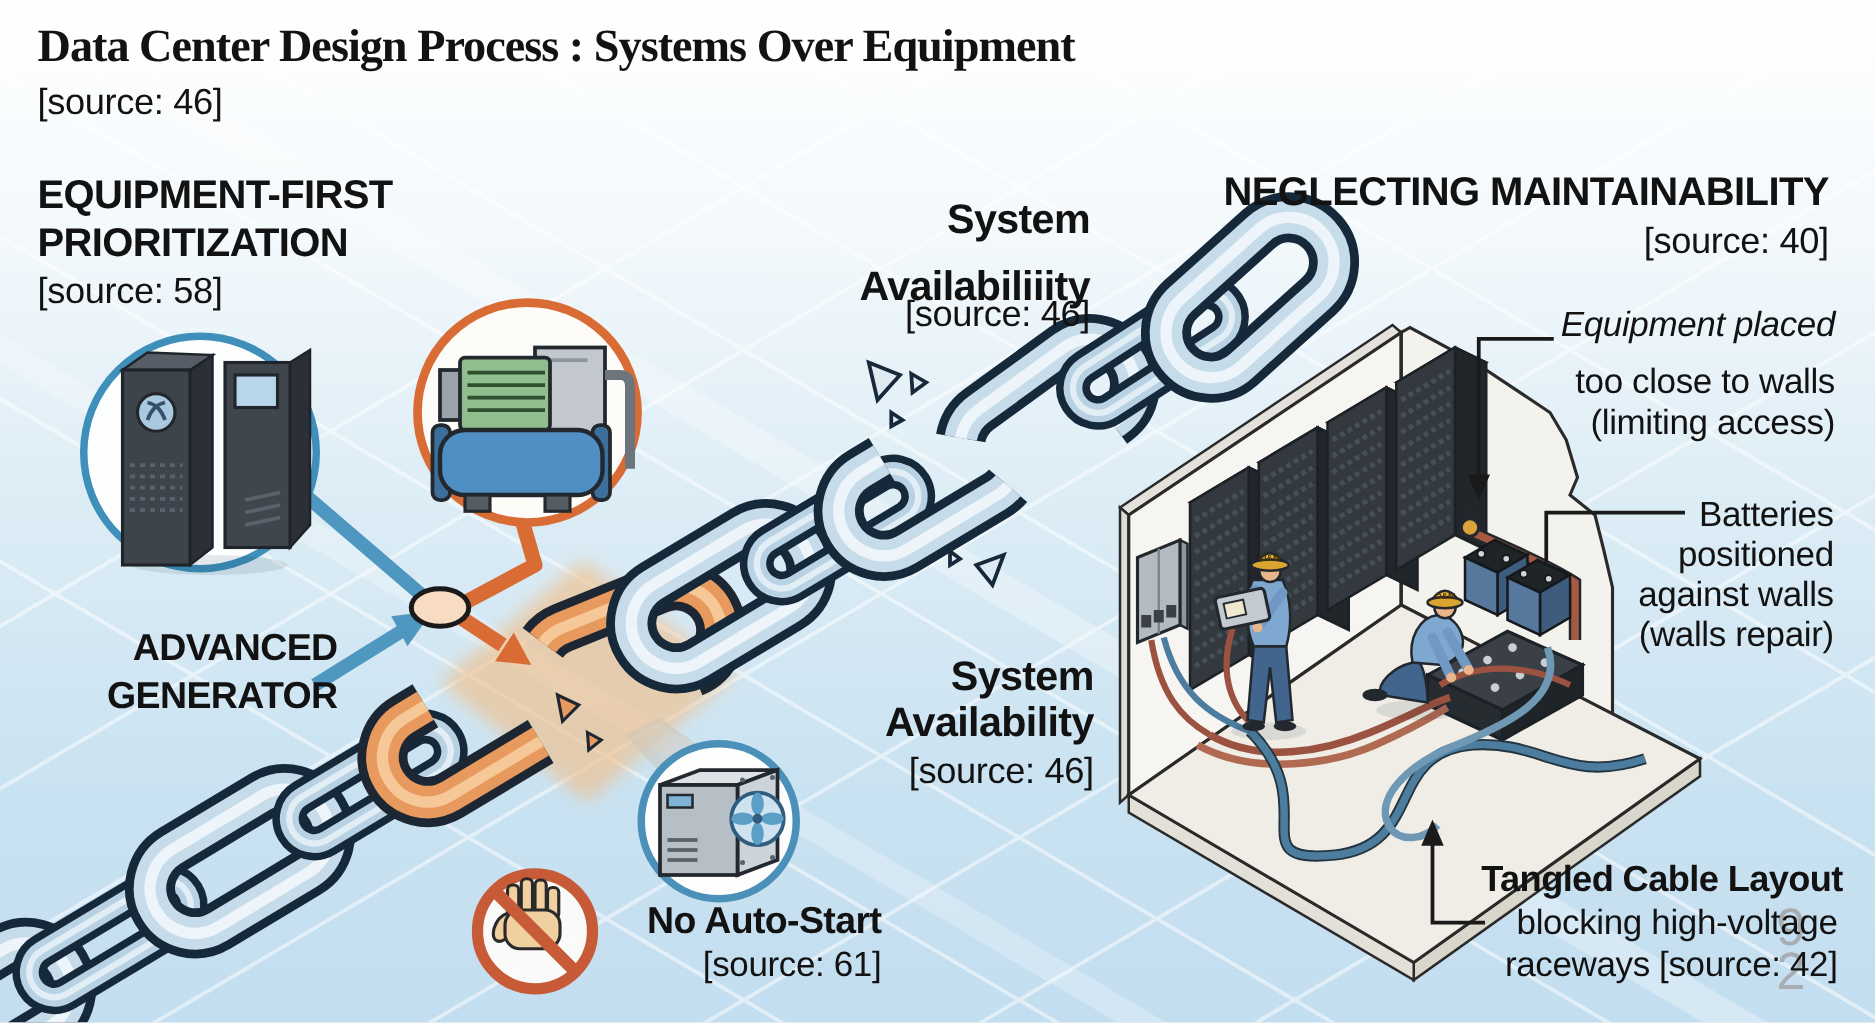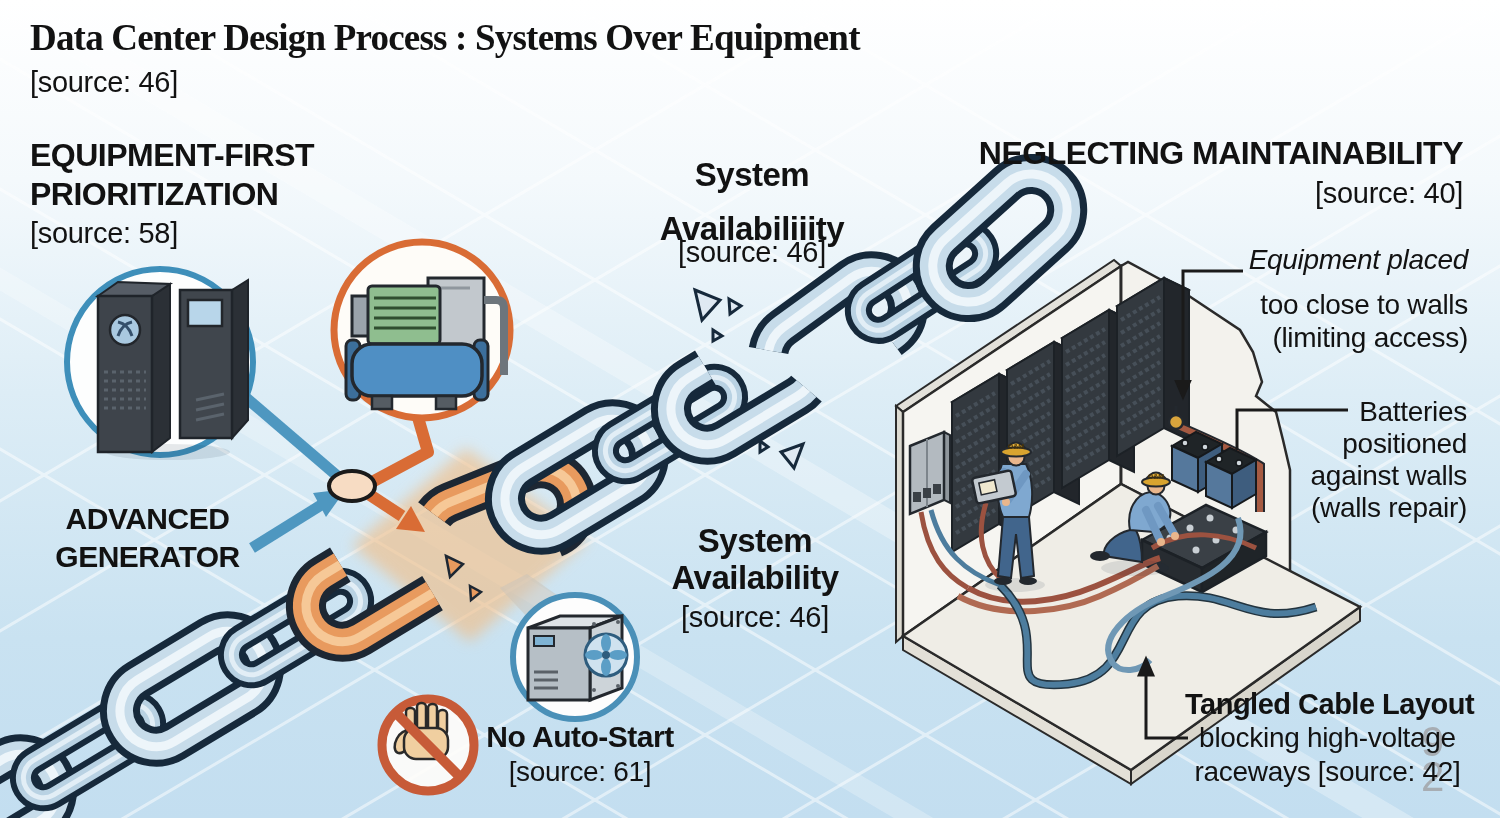--- a/index.html
+++ b/index.html
@@ -2,21 +2,21 @@
 <html><head>
 <meta charset="utf-8">
 <style>
   html,body{margin:0;padding:0;background:#e8eef2;}
   .stage{position:relative;width:1500px;height:818px;overflow:hidden;
          font-family:"Liberation Sans",sans-serif;
          background:linear-gradient(180deg,#ffffff 0%,#f4f9fc 22%,#ddedf6 48%,#c9e2f1 78%,#c3def0 100%);}
   .stage svg{position:absolute;left:0;top:0;z-index:1;}
   .lbl{position:absolute;color:#121212;z-index:3;white-space:nowrap;}
   .b{font-weight:700;letter-spacing:-0.5px;}
-  .ctr{text-align:center;}
+  .ctr{text-align:right;}
   .rgt{text-align:right;}
   .title{font-size:37px;font-weight:800;letter-spacing:-0.8px;}
   .src{font-weight:400;font-size:29px;letter-spacing:-0.3px;}
   .h31{font-size:32px;line-height:39px;}
   .h33{font-size:33px;line-height:38px;}
   .h30{font-size:30px;}
   .ann{font-size:28px;font-weight:400;letter-spacing:-0.3px;line-height:32px;}
   .wm{position:absolute;z-index:2;color:#a7adb3;font-size:42px;font-weight:400;
       width:24px;line-height:35px;word-break:break-all;}
 </style>

